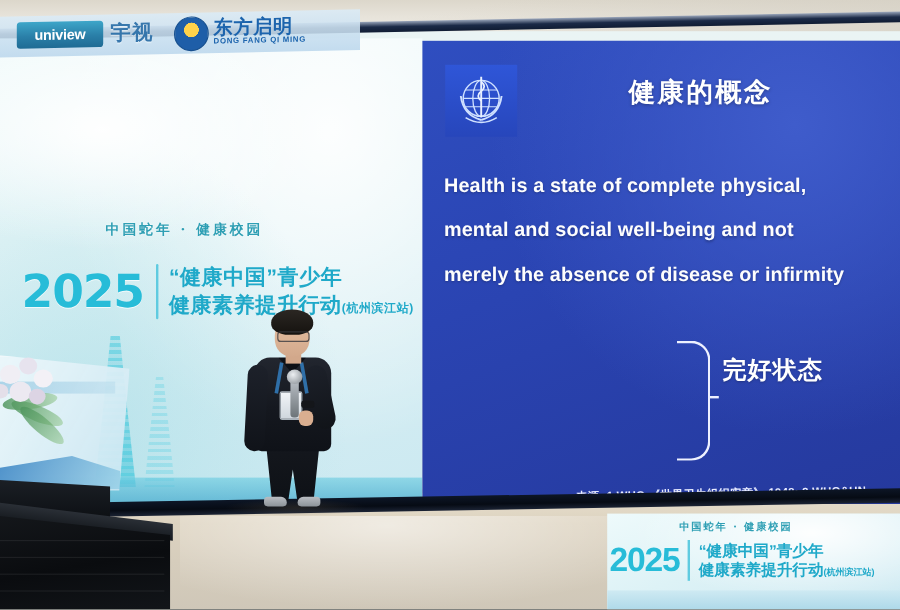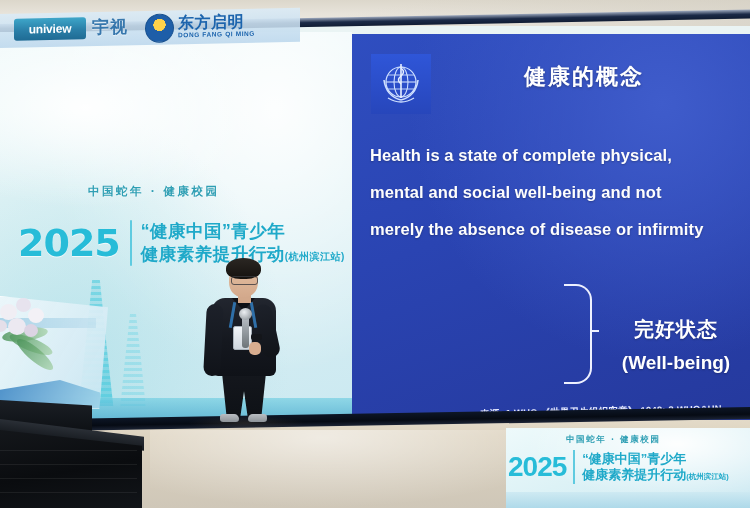--- a/index.html
+++ b/index.html
@@ -125,23 +125,22 @@
   }
   .pair .en{margin-left:7px;}
   .brace{
     position:absolute;left:212px;top:250px;width:26px;height:96px;
     border:2.4px solid #eef1ff;border-left:none;border-radius:0 16px 16px 0;
   }
   .brace:after{
     content:"";position:absolute;right:-9px;top:44px;width:9px;height:2.4px;background:#eef1ff;
   }
   .result{
-    position:absolute;left:250px;top:258px;width:148px;text-align:center;color:#fff;
+    position:absolute;left:250px;top:258px;width:148px;color:#fff;
     text-shadow:0 1px 2px rgba(0,0,0,.25);
-    margin-top:20px;
   }
   .result-cn{font-size:20px;font-weight:700;letter-spacing:1px;line-height:34px;}
   .result-en{font-size:19px;font-weight:600;line-height:34px;}
   .source{
     position:absolute;left:128px;top:374px;width:270px;
     color:#e8ecff;font-size:9.5px;font-weight:700;letter-spacing:.2px;white-space:nowrap;
     transform:rotate(-1.2deg);transform-origin:left center;
   }
   .screen-bottom{
     position:absolute;left:0;top:396px;width:750px;height:12px;
@@ -380,21 +379,20 @@
         <div>Health is a state of complete physical,</div>
         <div>mental and social well-being and not</div>
         <div>merely the absence of disease or infirmity</div>
       </div>
 
 
       <div class="brace"></div>
 
       <div class="result">
         <div class="result-cn">完好状态</div>
-        <div class="result-en">(Well-being)</div>
       </div>
 
       <div class="source">来源: 1.WHO.《世界卫生组织宪章》.1948; 2.WHO&amp;UN</div>
     </div>
 
     <div class="screen-bottom"></div>
   </div>
 
   <div class="logobar">
     <div class="uniview">uniview</div>

